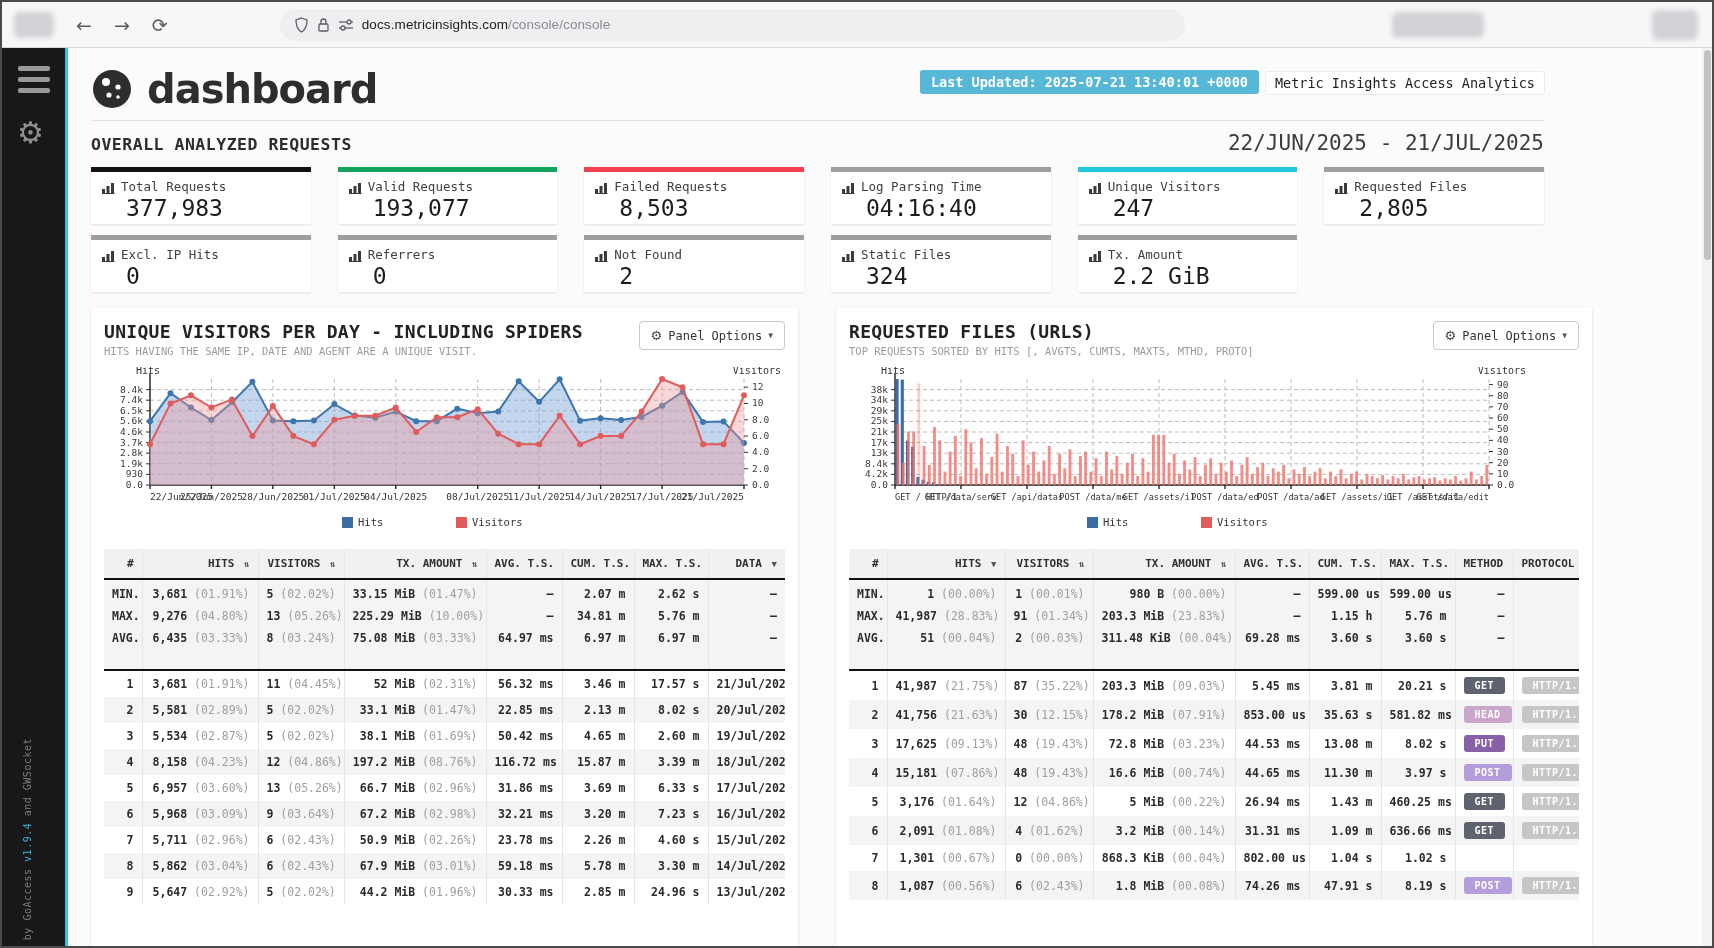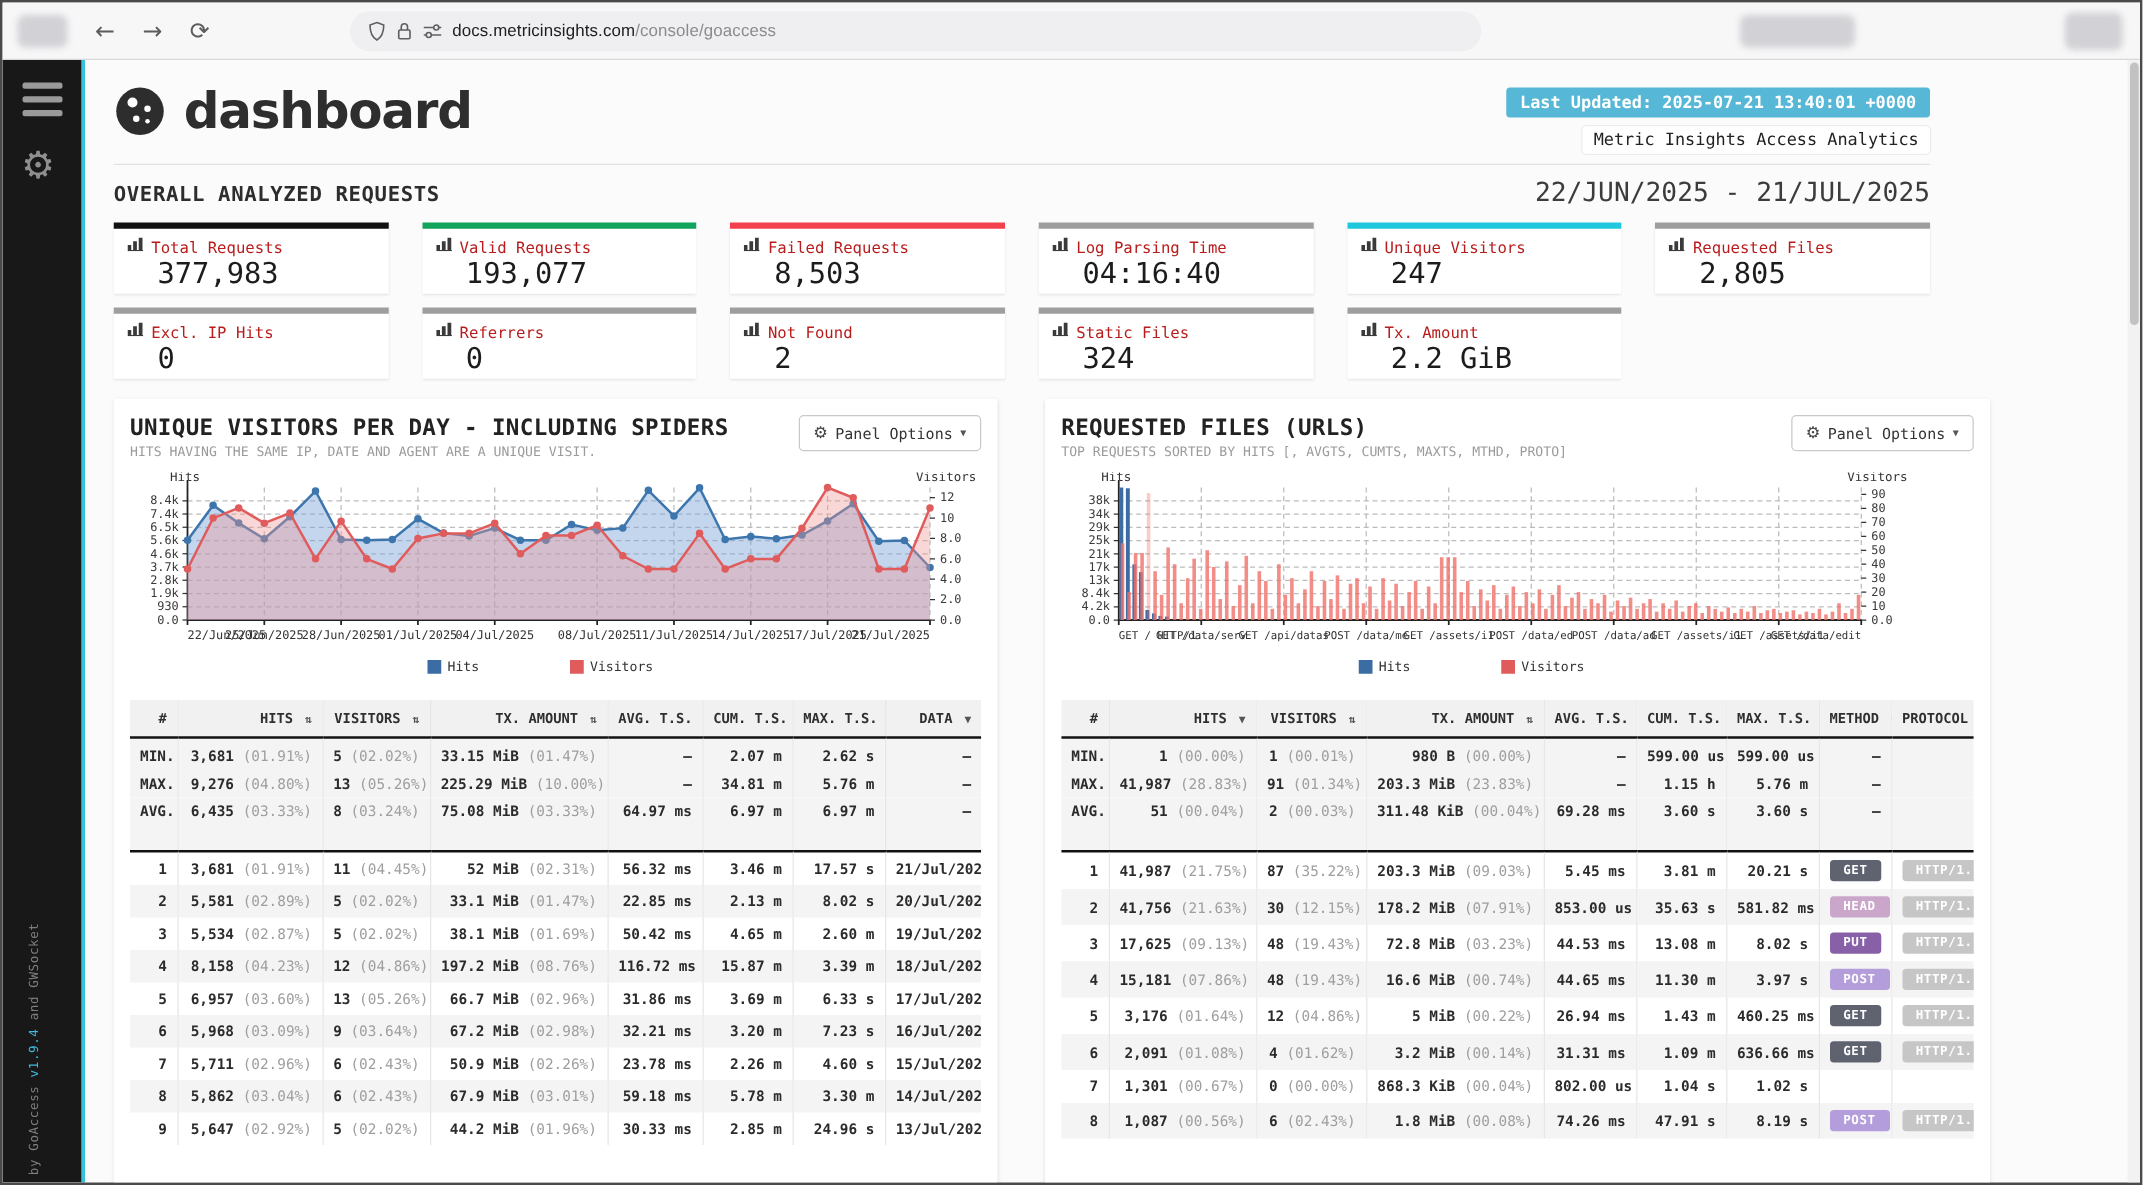--- a/index.html
+++ b/index.html
@@ -39,36 +39,36 @@
   .credit .ver { color:#3fb6dd; }
 
   .content { position:relative; flex:1; overflow:hidden; padding:14px 0 0 23px; }
   .col { width:1453px; }
 
   
   .hdr-row { display:flex; justify-content:space-between; align-items:flex-start; }
   .brand { display:flex; align-items:center; gap:14px; margin-top:4px; }
   .brand-title { font-family:"DejaVu Sans", sans-serif; font-weight:bold; font-size:40px;
                  color:#2e2e2e; letter-spacing:-1px; }
-  .hdr-right { display:flex; flex-direction:column; align-items:flex-end; gap:7px; margin-top:8px; }
+  .hdr-right { display:flex; align-items:flex-end; gap:7px; margin-top:8px; }
   .badge-updated { background:#56b7d6; color:#ffffff; font-weight:bold; font-size:13.5px;
                    padding:4px 11px; border-radius:3px; }
   .badge-app { background:#ffffff; color:#222; font-size:13.5px; padding:3px 9px;
                border-radius:3px; box-shadow:0 0 0 1px #ececec; }
   .hdr-div { border:none; border-top:1px solid #e2e2e2; margin:8px 0 10px 0; }
   .sect-row { display:flex; justify-content:space-between; align-items:baseline; }
   .sect-title { font-size:16.5px; font-weight:bold; color:#2d2d2d; letter-spacing:.5px; }
   .date-range { font-size:21px; color:#3c3c3c; }
 
   
   .cards { display:grid; grid-template-columns:repeat(6,1fr); column-gap:27px; row-gap:11px;
            margin-top:12px; }
   .card { background:#ffffff; border-top:5px solid #9e9e9e; box-shadow:0 1px 2px rgba(0,0,0,.10);
           padding:7px 11px 9px 11px; height:57px; }
-  .card-label { display:flex; align-items:flex-start; gap:6px; font-size:12.5px; color:#b91c1c; }
+  .card-label { display:flex; align-items:flex-end; gap:6px; font-size:12.5px; color:#404040; }
   .card-value { font-size:23px; color:#1c1c1c; margin-top:1px;margin-left:24px; }
 
   
   .panels { display:flex; gap:38px; margin-top:16px; height:700px; }
   .panel { flex:1; background:#ffffff; box-shadow:0 1px 3px rgba(0,0,0,.12); padding:13px; }
   .panel-hd { display:flex; justify-content:space-between; align-items:flex-start; }
   .panel-title { font-size:18px; font-weight:bold; color:#222; letter-spacing:.3px; }
   .panel-sub { font-size:10.5px; color:#9b9b9b; margin-top:3px; }
   .panel-opts { display:flex; align-items:center; gap:6px; background:#fff; border:1px solid #c9c9c9;
                 border-radius:4px; padding:6px 11px; font-size:12px; color:#333; cursor:pointer; }
@@ -122,21 +122,21 @@
       <svg width="13" height="16" viewBox="0 0 13 16">
         <rect x="2" y="7" width="9" height="7" rx="1" fill="none" stroke="#5f5f63" stroke-width="1.3"></rect>
         <path d="M4 7 V4.5 a2.5 2.5 0 0 1 5 0 V7" fill="none" stroke="#5f5f63" stroke-width="1.3"></path>
       </svg>
       <svg width="16" height="14" viewBox="0 0 16 14">
         <line x1="1" y1="4" x2="15" y2="4" stroke="#5f5f63" stroke-width="1.3"></line>
         <circle cx="11" cy="4" r="2" fill="#efeff2" stroke="#5f5f63" stroke-width="1.3"></circle>
         <line x1="1" y1="10" x2="15" y2="10" stroke="#5f5f63" stroke-width="1.3"></line>
         <circle cx="5" cy="10" r="2" fill="#efeff2" stroke="#5f5f63" stroke-width="1.3"></circle>
       </svg>
-      <span class="url-text"><span>docs.metricinsights.com</span><span class="path">/console/goaccess</span></span>
+      <span class="url-text"><span>docs.metricinsights.com</span><span class="path">/console/console</span></span>
     </div>
     <div class="blur-blob blob-right1"></div>
     <div class="blur-blob blob-right2"></div>
   </div>
 
   <div class="main">
 
     <div class="sidebar">
       <div class="hamburger">
           <div></div>

